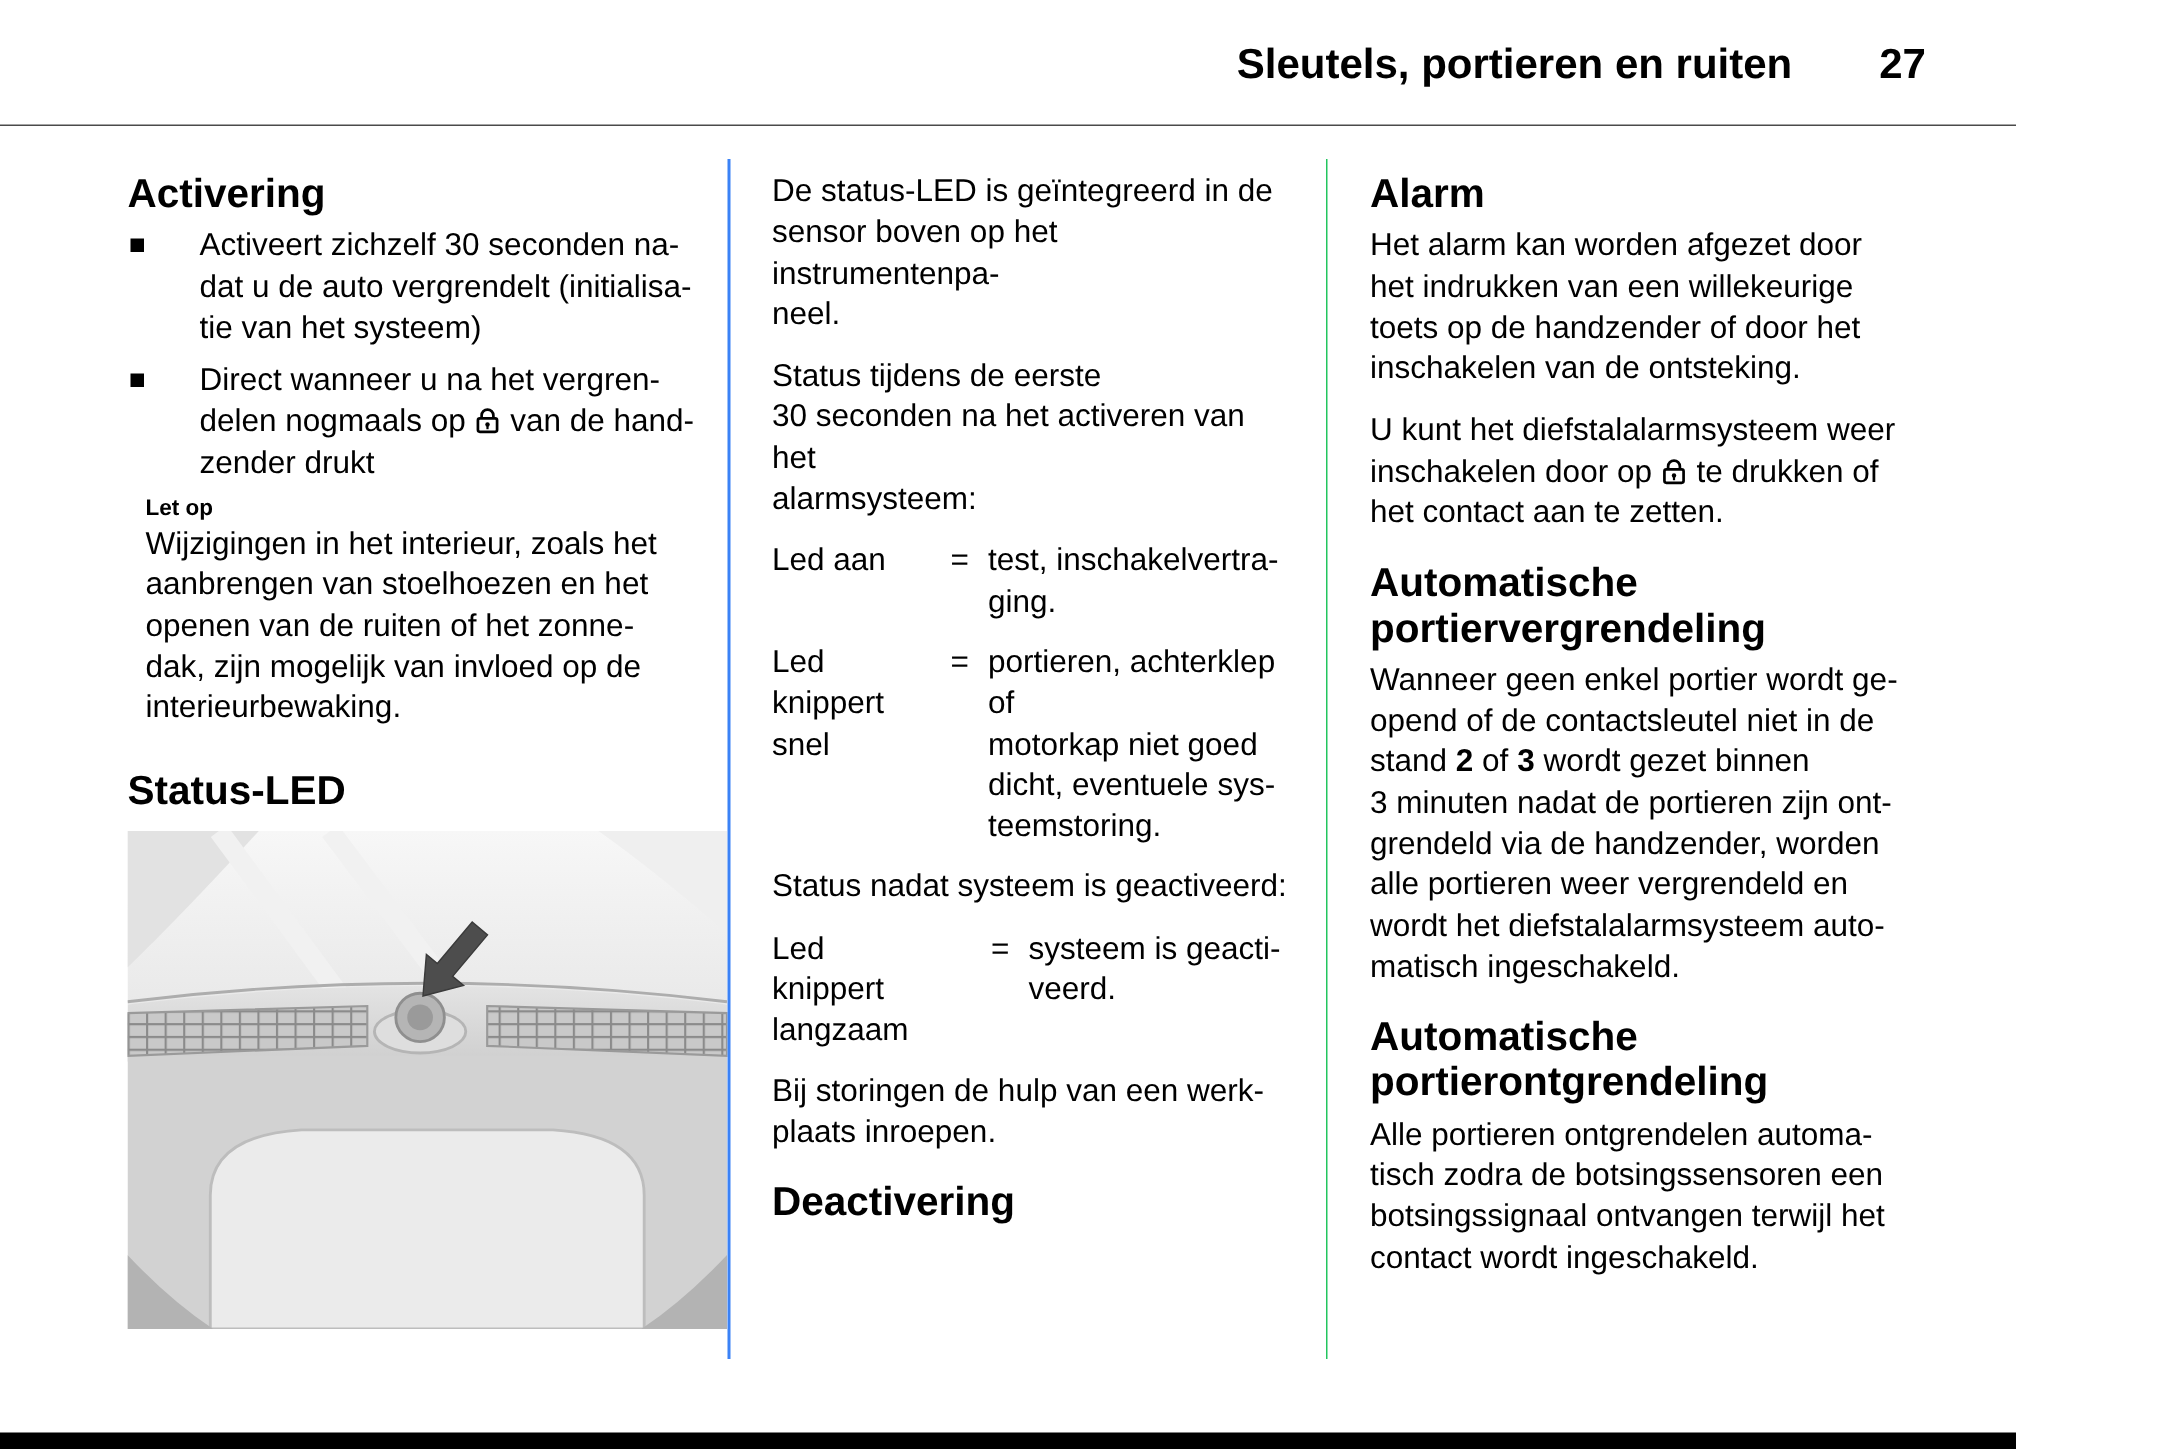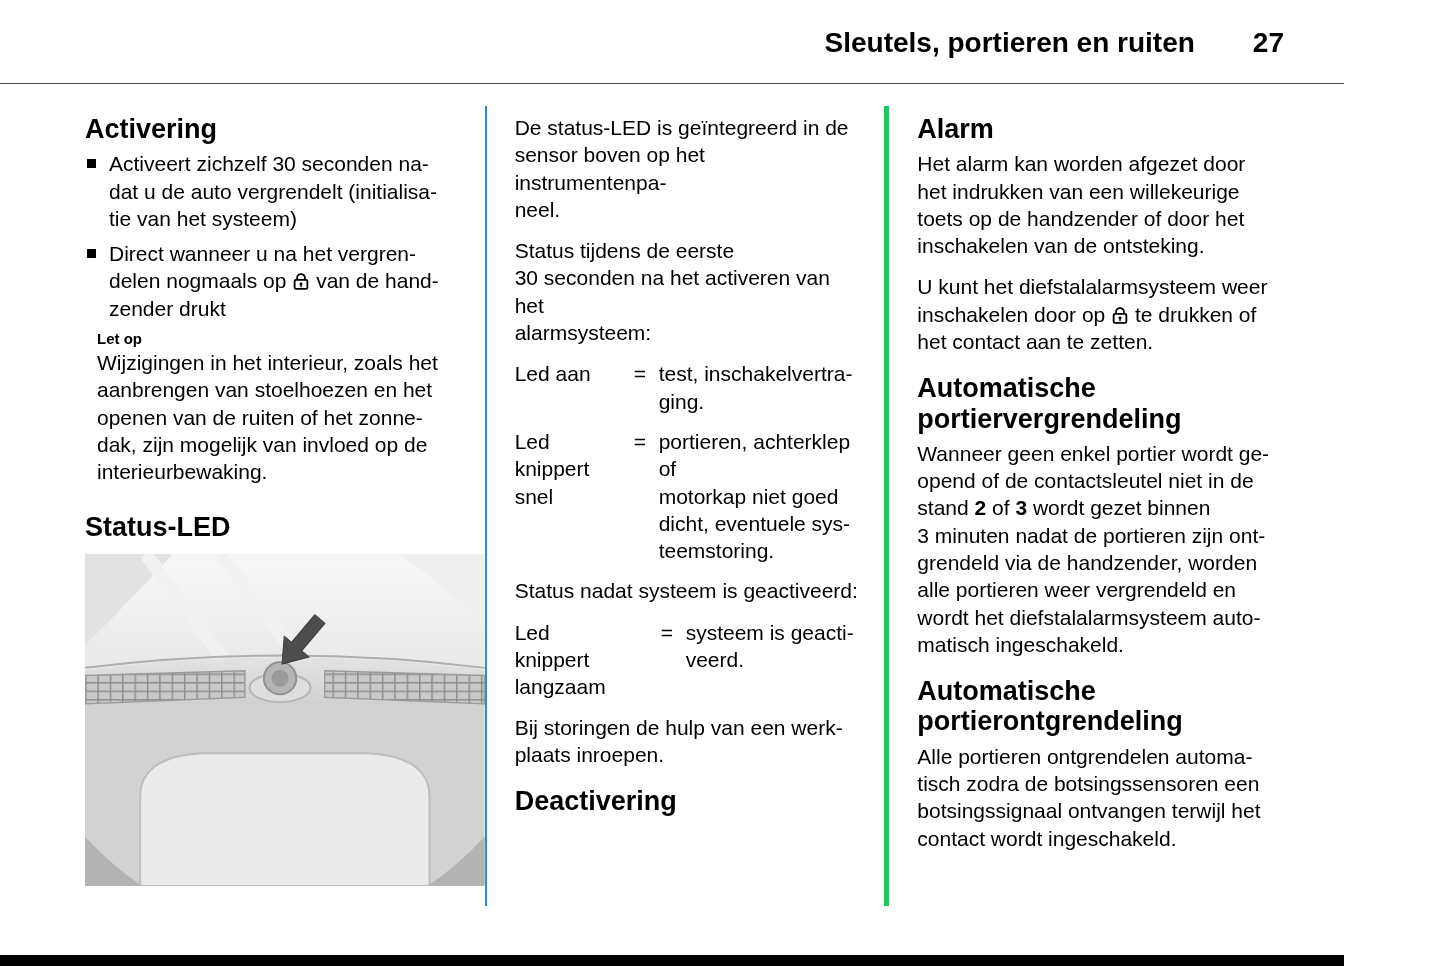--- a/index.html
+++ b/index.html
@@ -22,37 +22,37 @@
 
   
   .columns {
     display:grid; grid-template-columns:1fr 1fr 1fr;
     margin:22px 60px 0 85px;
     min-height:800px; align-items:stretch;
   }
   .col  { padding-top:8px; }
   .col1 { padding-right:20px; }
   .col2 { border-left:2px solid #3b82f6; padding-left:28px; padding-right:24px; }
-  .col3 { border-left:5px solid #22c55e; padding-left:28px; }
+  .col3 { border-left:1px solid #22c55e; padding-left:28px; }
 
   h2 {
     font-size:27px; font-weight:bold; line-height:1.12;
     margin:18px 0 6px 0; white-space:pre-line;
   }
   .col > h2:first-child { margin-top:0; }
   h3.note-h { font-size:15px; font-weight:bold; margin:4px 0 2px 12px; }
 
   p {
     font-size:21px; line-height:1.3; margin:0 0 14px 0;
     white-space:pre-line;
   }
   p.note { margin-left:12px; margin-bottom:26px; }
 
   
-  .bullet { display:flex; margin:0 0 8px 0; }
+  .bullet { display:flex; margin:0 0 8px 0;gap:24px; }
   .sq { flex:0 0 auto; width:9px; height:9px; background:#000; margin:9px 13px 0 2px; }
   .btxt { font-size:21px; line-height:1.3; white-space:pre-line; }
 
   
   .ic { display:inline-block; width:18px; height:20px; vertical-align:-3px; }
 
   
   .defs { margin:0 0 10px 0; }
   .defrow {
     display:grid; grid-template-columns:119px 25px 1fr;

